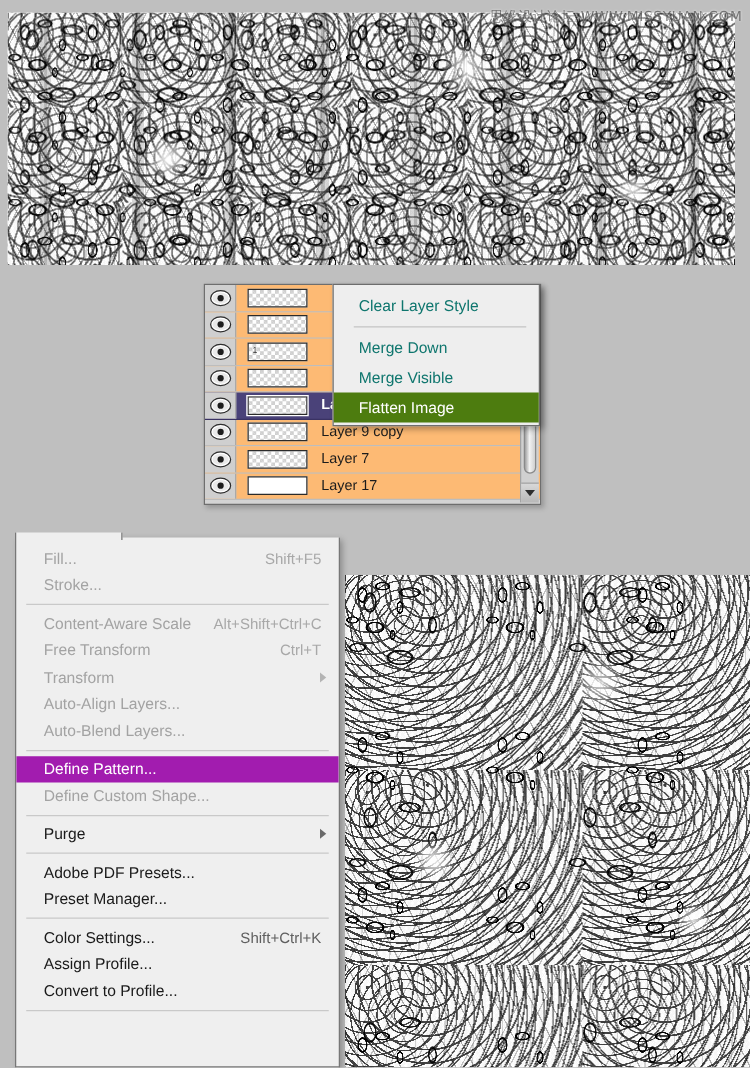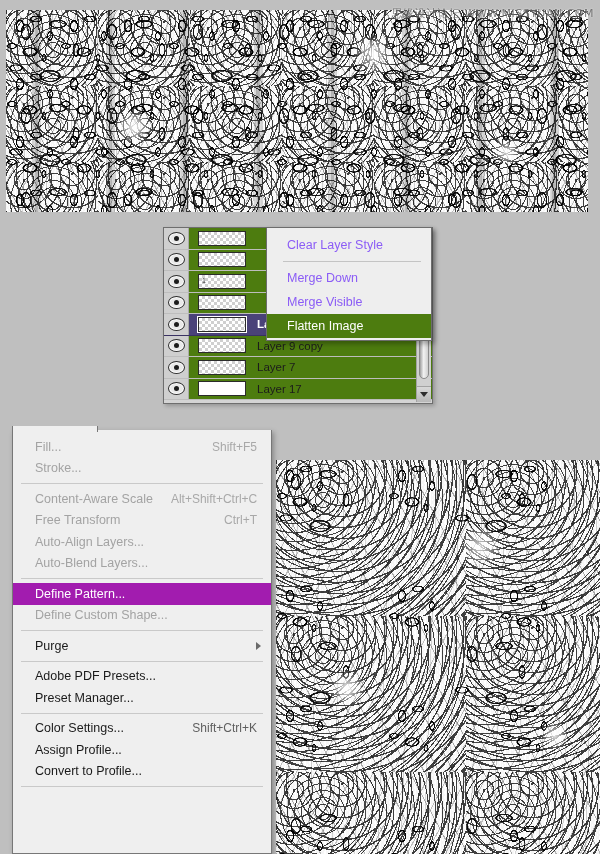--- a/index.html
+++ b/index.html
@@ -110,21 +110,21 @@
     border:1px solid #6e6e6e;
     box-shadow:2px 2px 4px rgba(0,0,0,.22);
     box-sizing:border-box;
     overflow:hidden;
   }
   .layer-row{
     display:flex;
     align-items:center;
     height:21.5px;
     border-bottom:1px solid #bdbdbd;
-    background:#4d7c0f;
+    background:#fdba74;
     box-sizing:border-box;
   }
   .layer-row.selected{ background:#4a4279; border-bottom-color:#3a3263; }
   .eye-cell{
     width:24px; height:100%;
     display:flex;align-items:center;justify-content:center;
     border-right:1px solid #a9a9a9;
     background:#cfcfcf;
     flex:0 0 24px;
   }
@@ -216,21 +216,21 @@
     box-shadow:3px 3px 5px rgba(0,0,0,.3);
     box-sizing:border-box;
     padding:5px 0 2px 0;
     z-index:4;
   }
   .ctx-item{
     height:24px;
     line-height:24px;
     padding-left:20px;
     font-size:12.5px;
-    color:#8b5cf6;
+    color:#0f766e;
     white-space:nowrap;
   }
   .ctx-item.highlight{
     background:#4d7c0f;
     color:#ffffff;
   }
   .ctx-sep{
     height:1px;
     background:#c4c4c4;
     margin:4px 10px 4px 16px;
@@ -427,20 +427,24 @@
     <div class="menu-sep"></div>
     <div class="mi disabled">
       <span class="label">Content-Aware Scale</span>
       <span class="accel">Alt+Shift+Ctrl+C</span>
     </div>
     <div class="mi disabled">
       <span class="label">Free Transform</span>
       <span class="accel">Ctrl+T</span>
     </div>
     <div class="mi disabled">
+      <span class="label">Transform</span>
+      <span class="submenu-arrow"></span>
+    </div>
+    <div class="mi disabled">
       <span class="label">Auto-Align Layers...</span>
     </div>
     <div class="mi disabled">
       <span class="label">Auto-Blend Layers...</span>
     </div>
     <div class="menu-sep"></div>
     <div class="mi highlight">
       <span class="label">Define Pattern...</span>
     </div>
     <div class="mi disabled">

